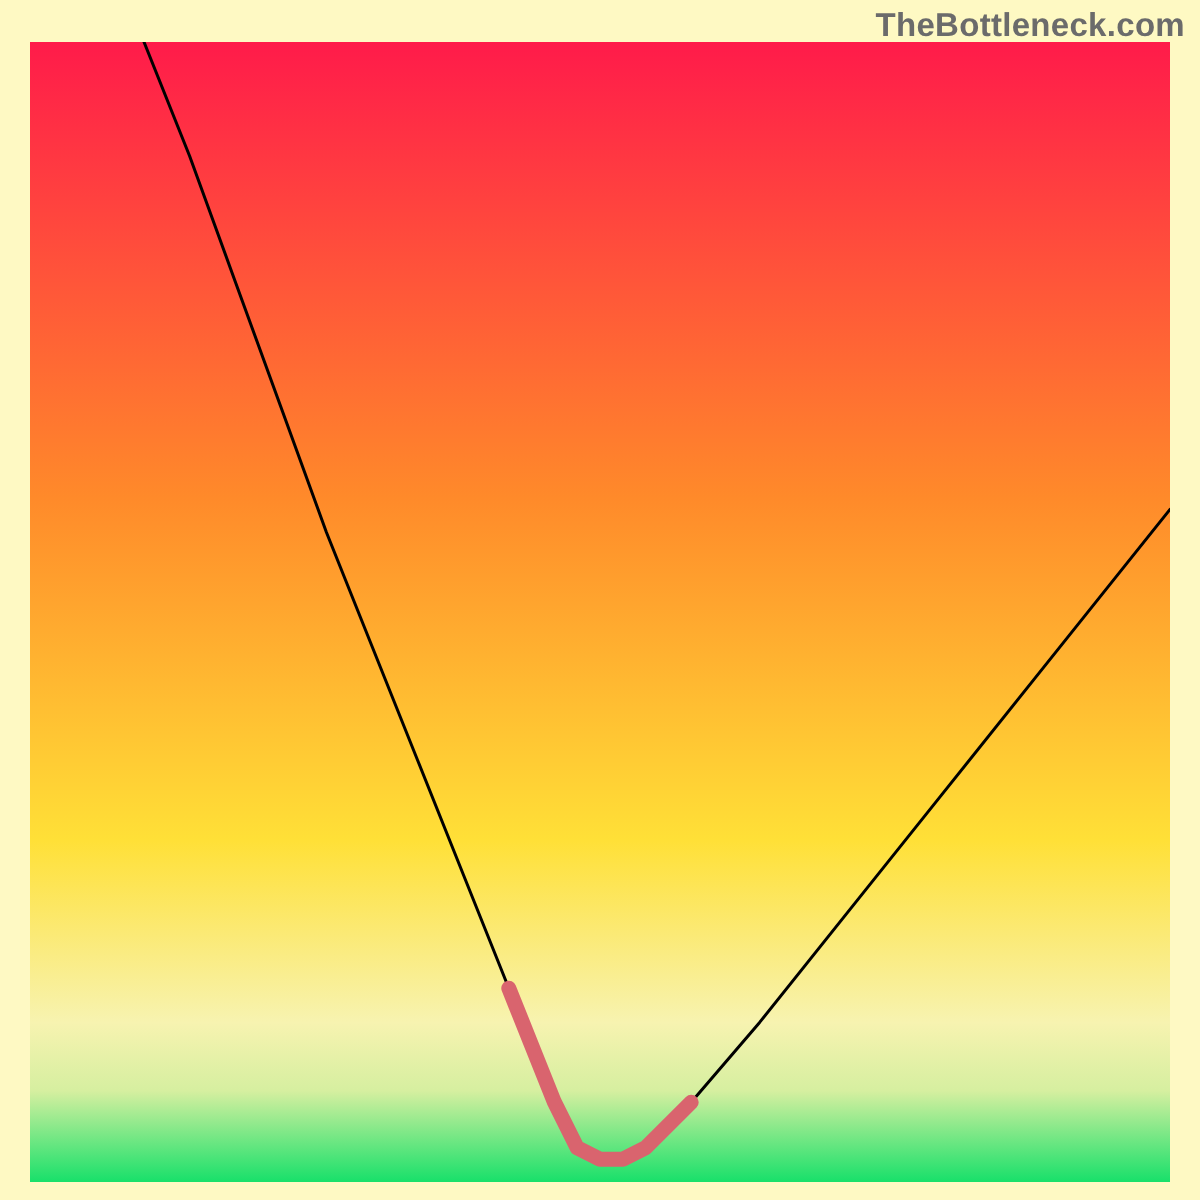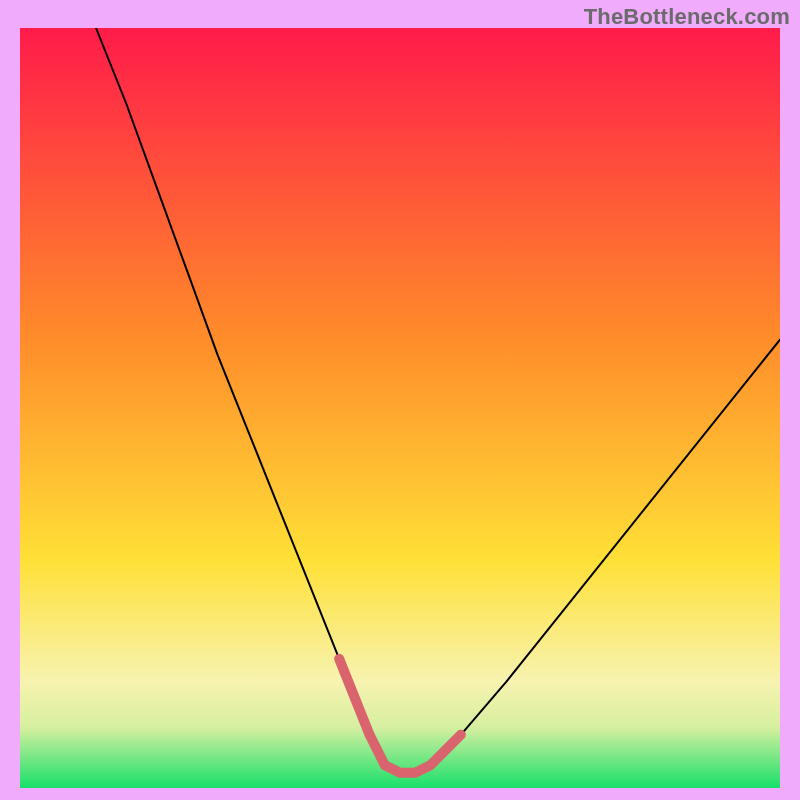--- a/index.html
+++ b/index.html
@@ -7,21 +7,21 @@
     padding: 0;
     width: 800px;
     height: 800px;
     background: #000;
     overflow: hidden;
   }
   .frame {
     position: relative;
     width: 800px;
     height: 800px;
-    background: #f0abfc;
+    background: #fef9c3;
   }
   .watermark {
     position: absolute;
     top: 4px;
     right: 10px;
     font-family: Arial, Helvetica, sans-serif;
     font-size: 22px;
     font-weight: 600;
     color: #6b6b6b;
     letter-spacing: 0.2px;

